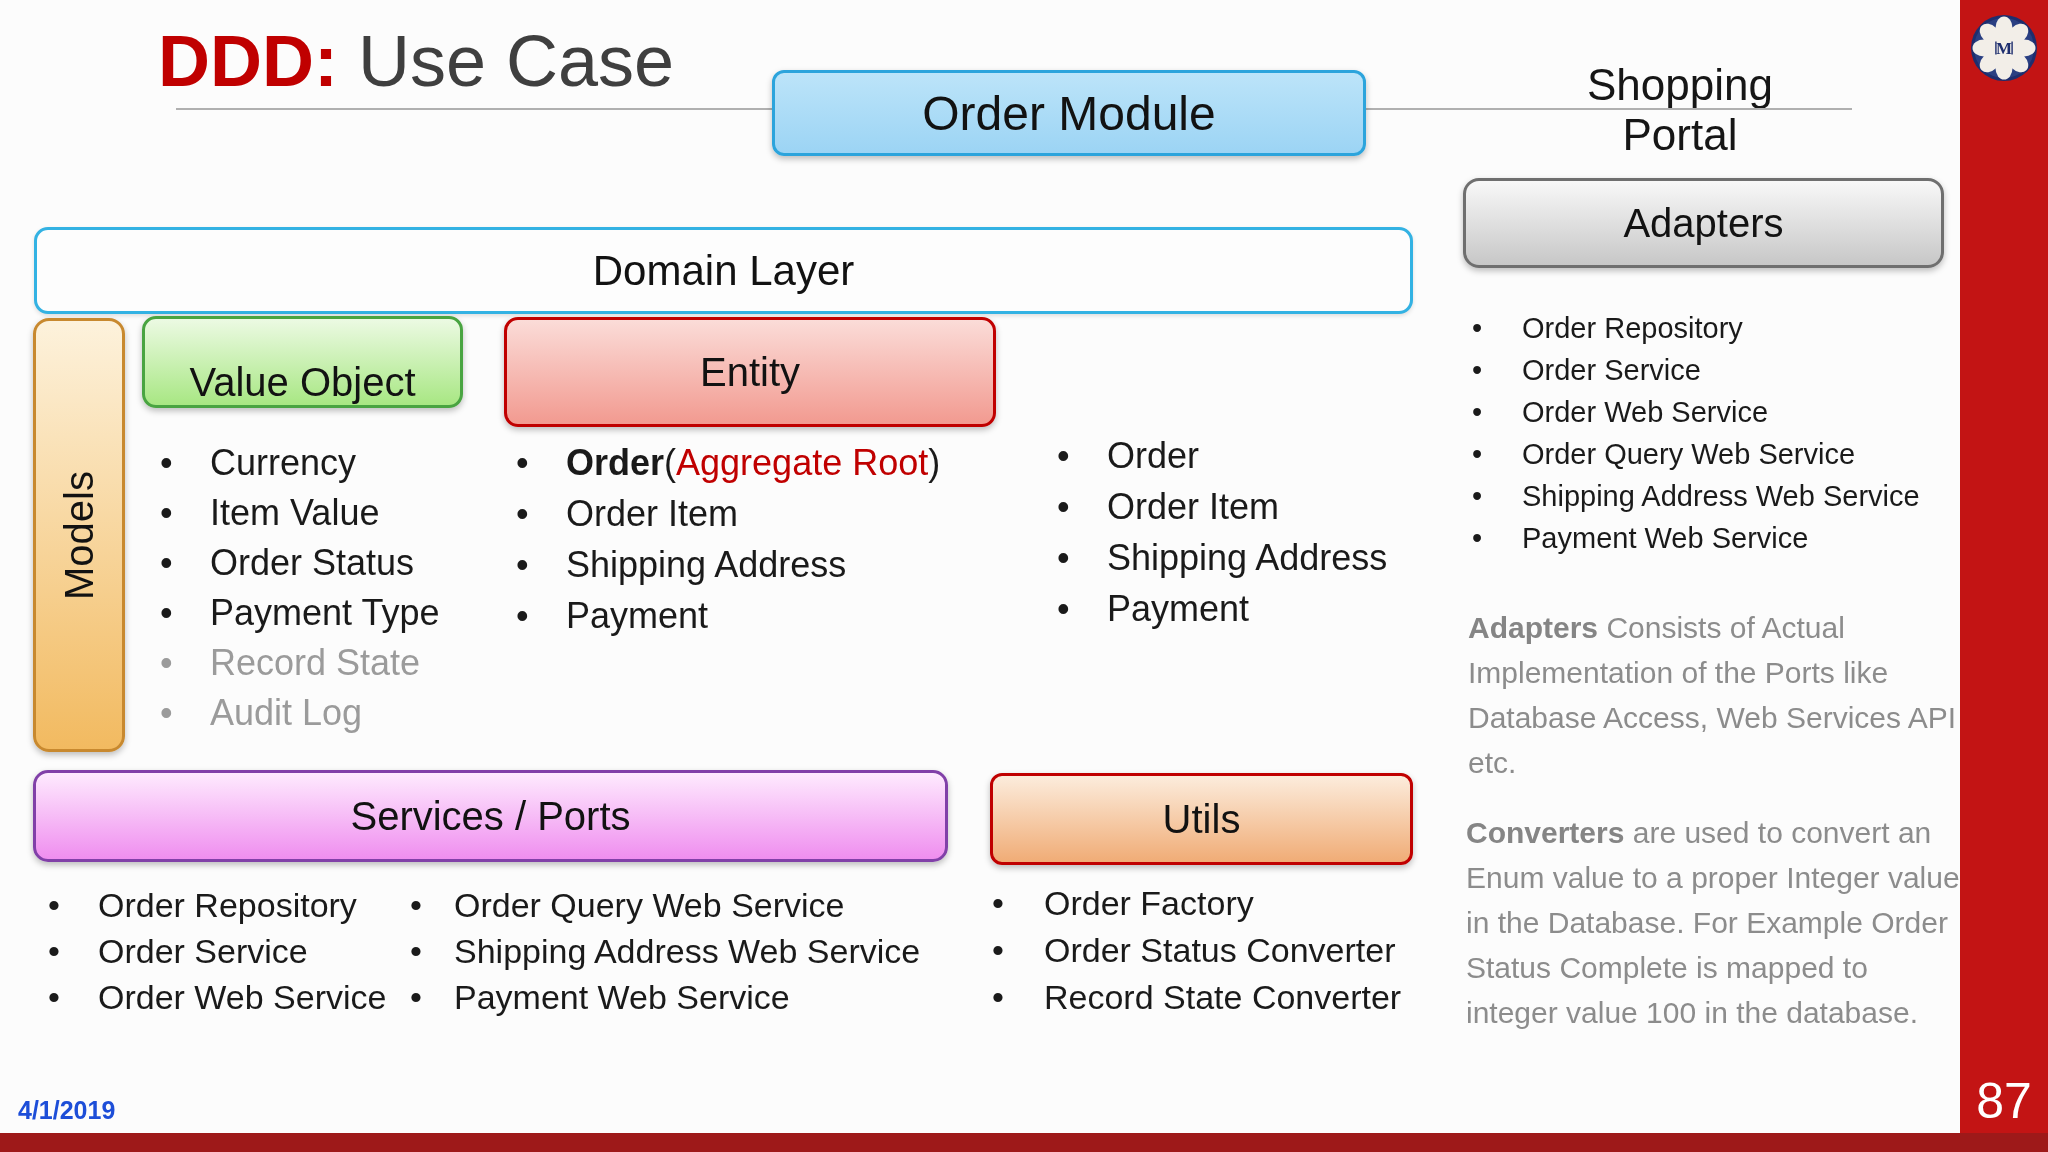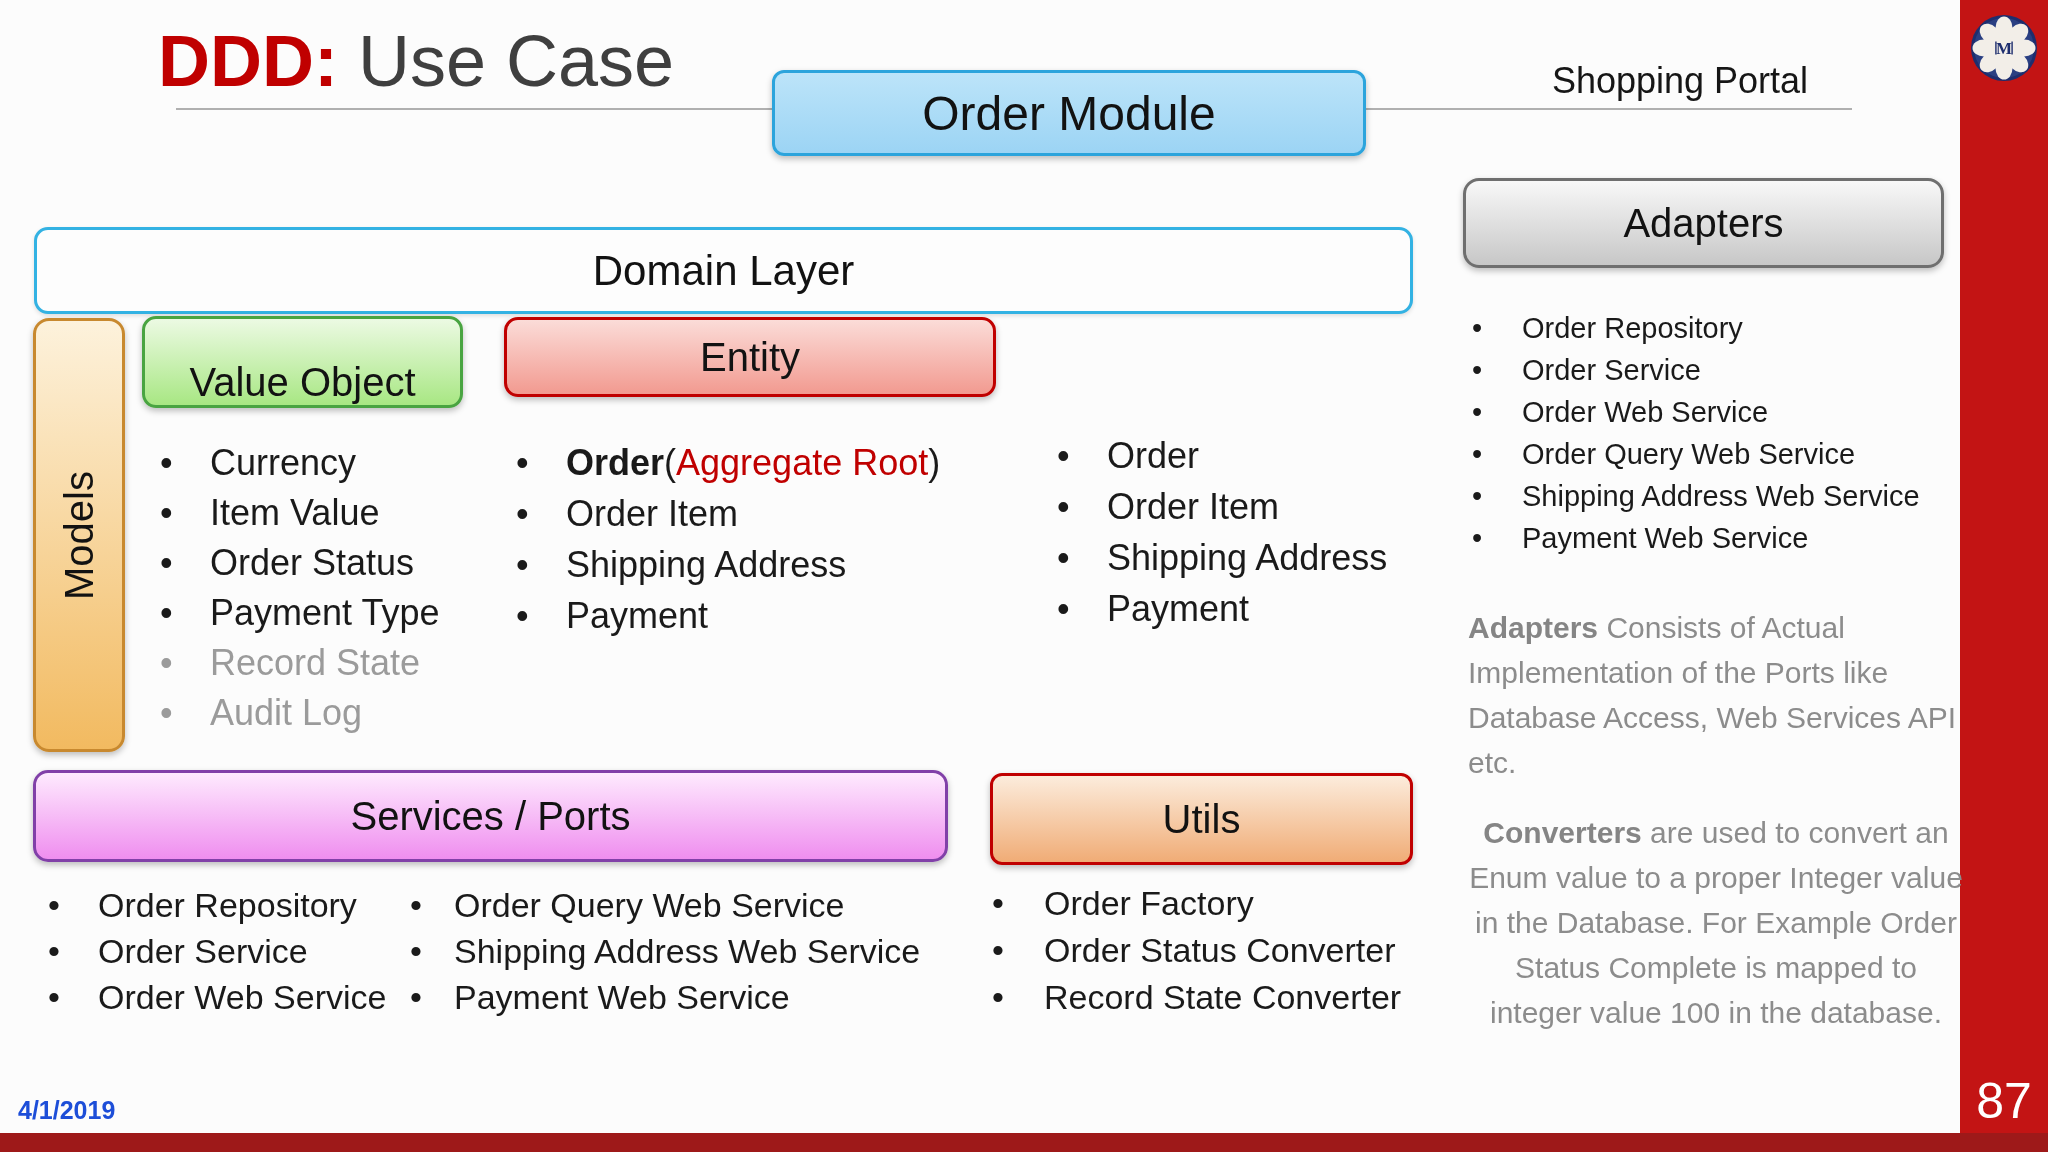--- a/index.html
+++ b/index.html
@@ -12,37 +12,37 @@
   .page-number{position:absolute;left:1960px;top:1072px;width:88px;text-align:center;
                color:#ffffff;font-size:50px;z-index:6;}
   .brand-logo{position:absolute;left:1969px;top:13px;width:70px;height:70px;z-index:6;}
 
   
   .slide-title{position:absolute;left:158px;top:22px;font-size:72px;line-height:1.1;white-space:nowrap;}
   .slide-title .hl{color:#c00000;font-weight:bold;}
   .slide-title .rest{color:#3f3f3f;}
   .title-underline{position:absolute;left:176px;top:108px;width:1676px;height:2px;background:#b0b0b0;z-index:1;}
   .project-label{position:absolute;left:1540px;top:60px;width:280px;text-align:center;
-                 font-size:36px;color:#161616;}
+                 font-size:44px;color:#161616;}
 
   
   .box{position:absolute;display:flex;align-items:center;justify-content:center;color:#121212;
        box-shadow:0 3px 6px rgba(0,0,0,.25);z-index:2;box-sizing:border-box;}
   #order-module-box{left:772px;top:70px;width:594px;height:86px;border:3px solid #2ca4dc;border-radius:12px;
        background:linear-gradient(180deg,#bce4f9,#9cd4f4);font-size:48px;}
   #domain-layer-box{left:34px;top:183px;width:1379px;height:87px;border:3px solid #33b2e3;border-radius:14px;
        background:#fdfdfd;font-size:42px;box-shadow:0 2px 4px rgba(0,0,0,.12);margin-top:44px;}
   #adapters-box{left:1463px;top:178px;width:481px;height:90px;border:3px solid #6f6f6f;border-radius:16px;
        background:linear-gradient(180deg,#f8f8f8,#c7c7c7);font-size:40px;}
   #models-box{left:33px;top:318px;width:92px;height:434px;border:3px solid #c8892f;border-radius:16px;
        background:linear-gradient(180deg,#fdf2dc,#f2ba60);font-size:40px;}
   #models-box .vertical{writing-mode:vertical-rl;transform:rotate(180deg);}
   #value-object-box{left:142px;top:316px;width:321px;height:92px;border:3px solid #49a441;border-radius:14px;
        background:linear-gradient(180deg,#ecfae3,#a8e783);font-size:40px;align-items:flex-end;}
-  #entity-box{left:504px;top:317px;width:492px;height:80px;border:3px solid #c00000;border-radius:14px;
+  #entity-box{left:504px;top:317px;width:492px;height:110px;border:3px solid #c00000;border-radius:14px;
        background:linear-gradient(180deg,#fbdcd8,#f29a90);font-size:40px;}
   #dto-box{left:1045px;top:316px;width:367px;height:92px;border:3px solid #2277b5;border-radius:14px;
        background:linear-gradient(180deg,#cdeafa,#95d3f3);font-size:40px;}
   #services-box{left:33px;top:770px;width:915px;height:92px;border:3px solid #8140a8;border-radius:15px;
        background:linear-gradient(180deg,#feeafe,#ef8eef);font-size:40px;}
   #utils-box{left:990px;top:773px;width:423px;height:92px;border:3px solid #c00000;border-radius:12px;
        background:linear-gradient(180deg,#fcecdc,#f0ac76);font-size:40px;}
 
   
   .list{position:absolute;list-style:none;margin:0;padding:0;font-size:36px;color:#1a1a1a;z-index:2;}
@@ -61,21 +61,21 @@
   #services-col1 li{height:46px;}
   #services-col2{left:410px;top:882px;font-size:34px;}
   #services-col2 li{height:46px;padding-left:44px;}
   #utils-list{left:992px;top:880px;font-size:34px;}
   #utils-list li{height:47px;padding-left:52px;}
 
   
   .note{position:absolute;color:#8c8c8c;font-size:30px;line-height:45px;z-index:2;}
   .note b{color:#858585;}
   #adapters-note{left:1468px;top:575px;width:505px;}
-  #converters-note{left:1466px;top:780px;width:500px;text-align:center;}
+  #converters-note{left:1466px;top:780px;width:500px;}
 
   .slide-date{position:absolute;left:18px;top:1096px;font-size:25px;color:#1d4ed8;font-weight:600;}
 </style>
 </head>
 <body>
 
 <div id="canvas">
 
   <div class="title-underline"></div>
   <div class="slide-title"><span class="hl">DDD:</span><span class="rest"> Use Case</span></div>

